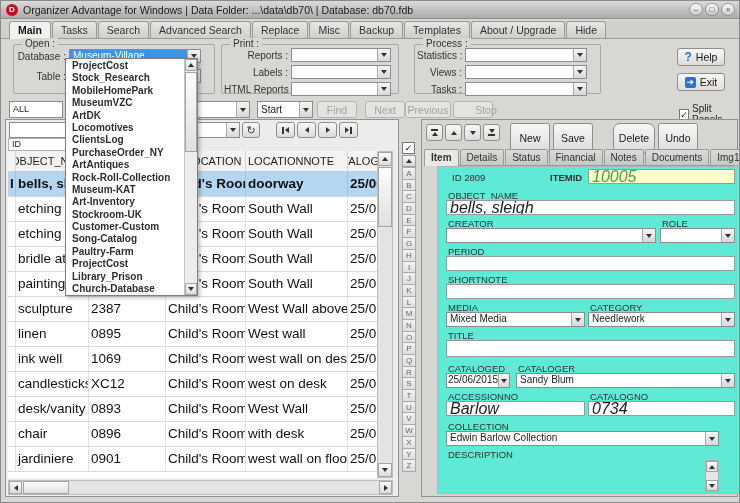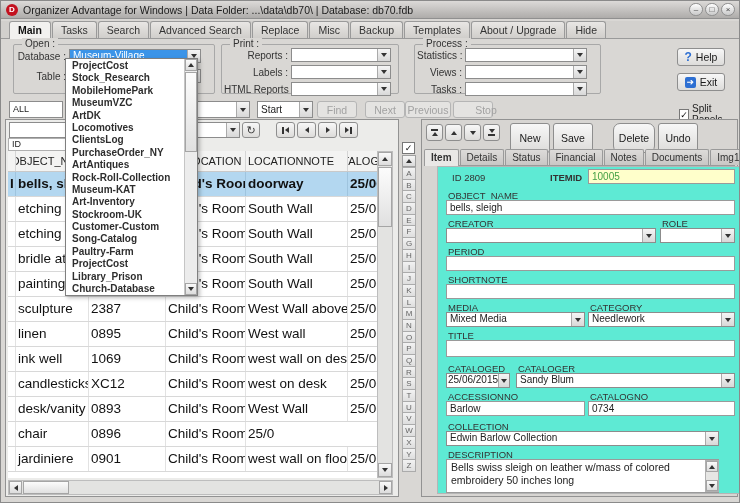--- a/index.html
+++ b/index.html
@@ -108,22 +108,22 @@
   .rp-nav { position:absolute; left:4px; top:4px; display:flex; gap:2px; }
   .rp-btn { position:absolute; top:3px; height:30px; font-size:10.5px;text-align:center; }
   .rp-tabs { position:absolute; left:2px; top:27px; width:311px; height:19px; display:flex; align-items:flex-end;
     border-bottom:1px solid #9a9a9a; }
   .rtab { font-size:10px; color:#333; padding:2px 6px; background:linear-gradient(#dddbd9,#c9c7c5);
     border:1px solid #9a9a9a; border-bottom:none; border-radius:2px 2px 0 0; margin-right:1px; white-space:nowrap; }
   .rtab.active { background:#e9e8e6; font-weight:bold; position:relative; top:1px; padding-bottom:3px; }
   .form { position:absolute; left:2px; top:46px; width:311px; height:328px; background:#5eead4;
     border:1px solid #b5b5b5;margin-left:13px; }
   .flabel { position:absolute; font-size:9.5px; color:#333; white-space:nowrap; }
-  .finput { position:absolute; background:#fff; border:1px solid #9a9a9a; font-size:10px; color:#222;
-    height:15px; line-height:13px; padding:0 3px; white-space:nowrap; overflow:hidden; }
+  .finput { position:absolute; background:#fff; border:1px solid #9a9a9a; font-size:16px; color:#222;
+    height:15px; line-height:13px; padding:0 3px; white-space:nowrap; overflow:hidden;font-style:italic; }
   .finput.yellow { background:#ffffcb; color:#45a045; }
   .fcombo { position:absolute; height:15px; }
   .ftextarea { position:absolute; background:#fff; border:1px solid #9a9a9a; font-size:10.5px; color:#222;
     padding:1px 4px; line-height:13px; }
   .ta-scroll { position:absolute; width:14px; background:#e6e6e4; border:1px solid #b0b0b0; }
 
   
   .db-dropdown { position:absolute; left:64px; top:57px; width:133px; height:238px; background:#fff;
     border:1px solid #7f7f7f; z-index:40; box-shadow:2px 2px 4px rgba(0,0,0,.25); }
   .dd-list { position:absolute; left:0; top:1px; right:13px; bottom:1px; overflow:hidden; }
@@ -398,20 +398,21 @@
           <div class="cell c-itemid">0893</div>
           <div class="cell c-location">Child's Room</div>
           <div class="cell c-locationnote">West Wall</div>
           <div class="cell c-cataloged">25/06/2015</div>
         </div>
         <div class="g-row">
           <div class="cell c-marker"></div>
           <div class="cell c-object_name">chair</div>
           <div class="cell c-itemid">0896</div>
           <div class="cell c-location">Child's Room</div>
+          <div class="cell c-locationnote">with desk</div>
           <div class="cell c-cataloged">25/06/2015</div>
         </div>
         <div class="g-row">
           <div class="cell c-marker"></div>
           <div class="cell c-object_name">jardiniere</div>
           <div class="cell c-itemid">0901</div>
           <div class="cell c-location">Child's Room</div>
           <div class="cell c-locationnote">west wall on floor</div>
           <div class="cell c-cataloged">25/06/2015</div>
         </div>
@@ -571,21 +572,20 @@
 
       <span class="flabel" style="left:10px; top:254px;">COLLECTION</span>
       <div class="combo fcombo" style="left:8px; top:264px; width:273px;">
         <span class="combo-text">Edwin Barlow Collection</span>
         <span class="combo-btn">
             <span class="tri-dn"></span>
           </span>
       </div>
 
       <span class="flabel" style="left:10px; top:282px;">DESCRIPTION</span>
-      <div class="ftextarea" style="left:8px; top:292px; width:273px; height:34px;">Bells swiss sleigh on leather w/mass of colored embroidery 50 inches long</div>
       <div class="ta-scroll" style="left:267px; top:293px; height:32px;">
         <div class="sc-btn" style="left:0; top:0; width:12px; height:11px;">
             <span class="tri-up"></span>
           </div>
         <div class="sc-btn" style="left:0; bottom:0; width:12px; height:11px;">
             <span class="tri-dn"></span>
           </div>
       </div>
     </div>
   </div>

